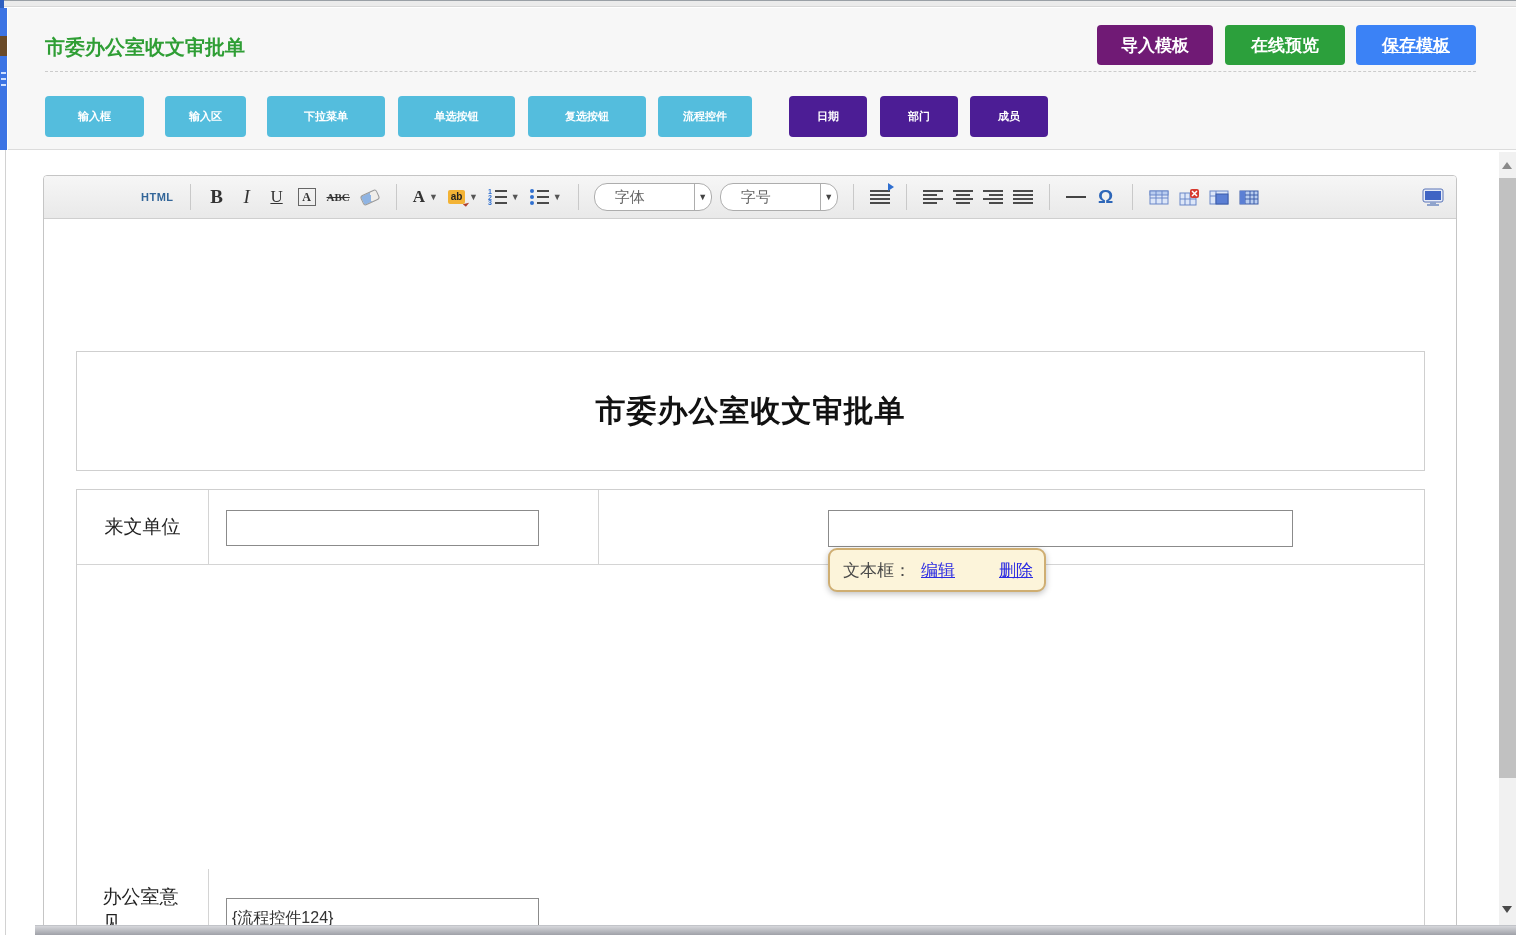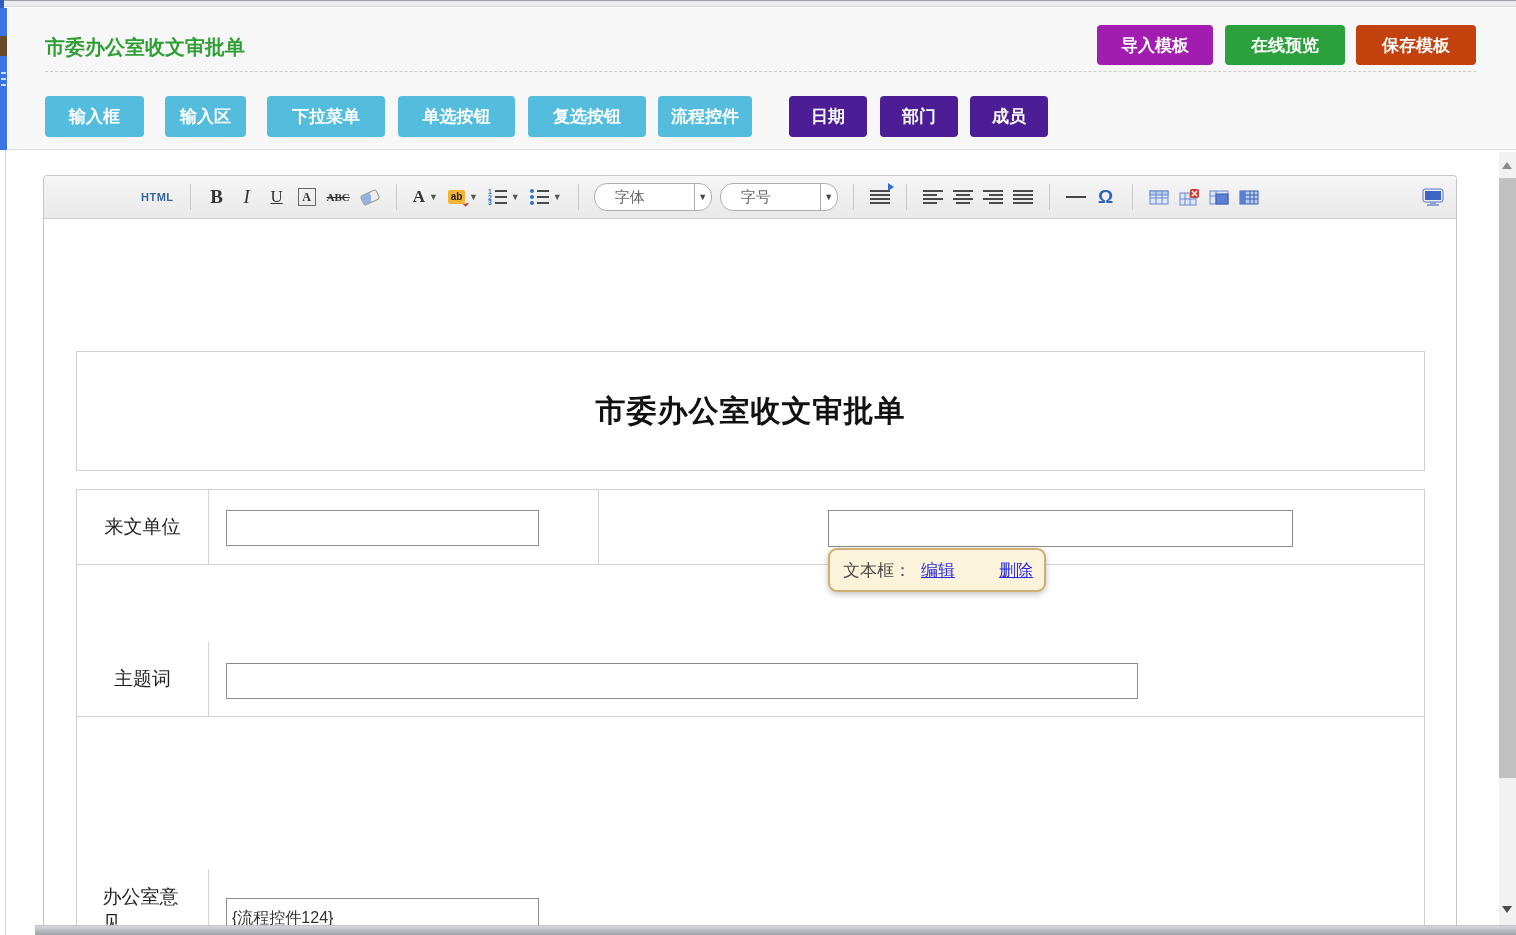--- a/index.html
+++ b/index.html
@@ -18,25 +18,25 @@
   .bottom-band { position:absolute; left:35px; top:925px; width:1481px; height:10px; z-index:60;
                  background:linear-gradient(#d6d7db,#9fa1a8); border-top:1px solid #c2c4c9; }
 
   
   .header { position:absolute; left:8px; top:8px; width:1508px; height:142px; background:#f7f7f7; border-bottom:1px solid #dcdcdc; }
   .page-title { position:absolute; left:37px; top:26px; font-family:"Liberation Serif", serif;
                 font-size:20px; font-weight:bold; color:#2f9e35; }
   .dashed-sep { position:absolute; left:37px; right:40px; top:63px; border-top:1px dashed #cccccc; }
   .abtn { position:absolute; top:17px; height:40px; border:none; border-radius:4px; color:#fff;
           font-size:17px; font-weight:bold; font-family:"Liberation Sans", sans-serif; cursor:pointer; }
-  .abtn-import { left:1089px; width:116px; background:#a21caf; }
+  .abtn-import { left:1089px; width:116px; background:#701a75; }
   .abtn-preview { left:1217px; width:120px; background:#2ca03c; }
-  .abtn-save { left:1348px; width:120px; background:#c2410c; }
+  .abtn-save { left:1348px; width:120px; background:#3b82f6;text-decoration:underline; }
   .fbtn { position:absolute; top:88px; height:41px; border:none; border-radius:4px; color:#fff;
-          font-size:17px; font-weight:bold; font-family:"Liberation Sans", sans-serif; cursor:pointer; }
+          font-size:11px; font-weight:bold; font-family:"Liberation Sans", sans-serif; cursor:pointer; }
   .fbtn-light { background:#54bddd; }
   .fbtn-dark { background:#4c1d95; }
 
   
   .editor { position:absolute; left:43px; top:175px; width:1414px; height:760px;
             border:1px solid #c5c5c5; border-radius:4px 4px 0 0; background:#fff; overflow:hidden; }
   .toolbar { position:absolute; left:0; top:0; width:100%; height:43px;
              background:linear-gradient(#f6f6f6,#e9e9e9); border-bottom:1px solid #cfcfcf;
              display:flex; align-items:center; padding-left:92px; }
   .tsep { width:1px; height:26px; background:#c9c9c9; margin:0 11px; flex:0 0 auto; }
@@ -310,27 +310,20 @@
         <div class="cell" style="left:0;width:132px">
             <span class="flabel">来文单位</span>
           </div>
         <div class="cell" style="left:132px;width:390px"></div>
         <div class="cell nob" style="left:730px;width:617px"></div>
         <input class="finput" style="left: 149px; top: 20px; width: 313px;" value="">
         <input class="finput" style="left: 751px; top: 20px; width: 465px; height: 37px;" value="">
       </div>
 
 
-      <div class="frow" style="top:152px;height:75px">
-        <div class="cell" style="left:0;width:132px">
-            <span class="flabel">主题词</span>
-          </div>
-        <div class="cell nob" style="left:132px;width:1215px"></div>
-        <input class="finput" style="left: 149px; top: 21px; width: 912px;" value="">
-      </div>
 
 
 
       <div class="frow" style="top:379px;height:130px;border-bottom:none">
         <div class="cell" style="left:0;width:132px;align-items:flex-start;padding-top:15px">
           <span class="flabel wraplabel">办公室意见</span>
         </div>
         <div class="cell nob" style="left:132px;width:1215px"></div>
         <input class="finput" style="left: 149px; top: 29px; width: 313px; height: 40px;" value="{流程控件124}">
       </div>

